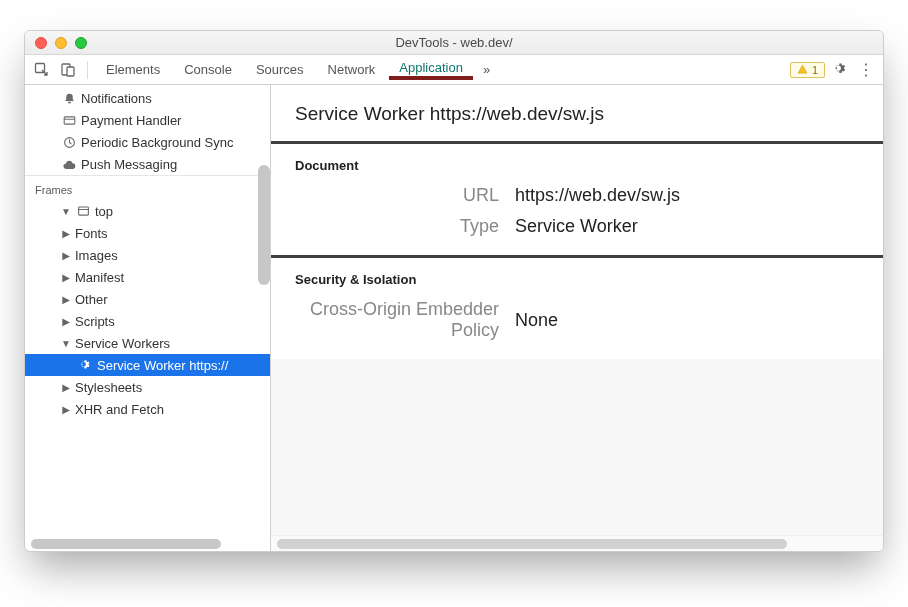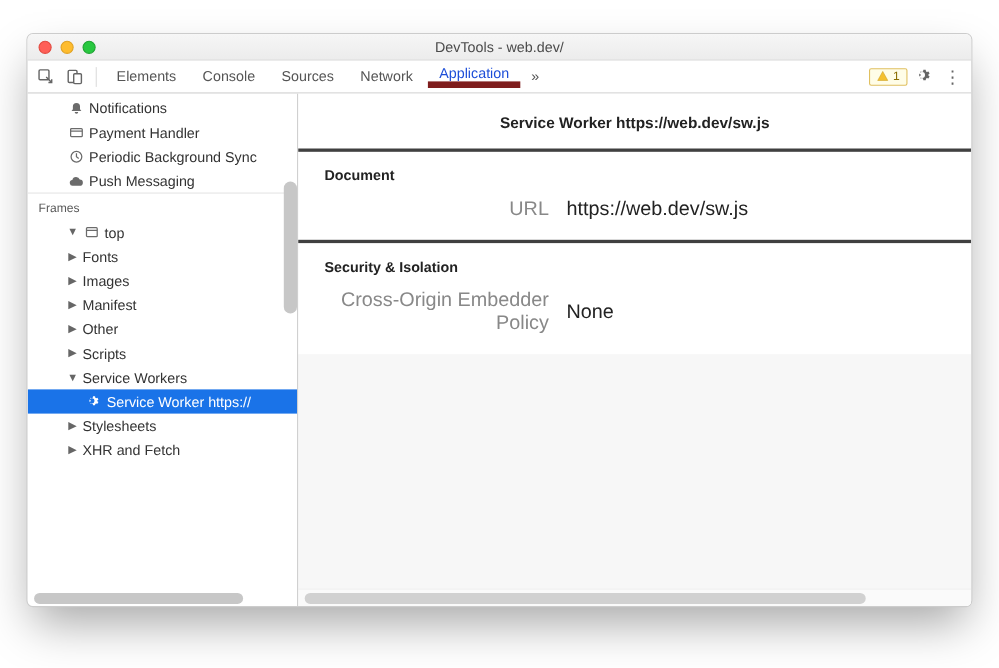--- a/index.html
+++ b/index.html
@@ -46,21 +46,21 @@
     border-bottom: 1px solid #d0d0d0;
     display:flex;
     align-items:center;
     padding: 4px 6px;
     gap: 4px;
     font-size:13px;
     color:#555;
   }
   .toolbar .spacer { flex:1; }
   .toolbar .tab { padding: 0 10px; height:100%; display:flex; align-items:center; cursor:default; color:#555;}
-  .toolbar .tab.active { color:#1d4ed8; border-bottom:6px solid #7f1d1d; }
+  .toolbar .tab.active { color:#0f766e; border-bottom:4px solid #7f1d1d; }
   .toolbar .iconbtn { width:22px; height:22px; display:flex; align-items:center;justify-content:center;color:#666;}
   .toolbar .sep { width:1px; height:18px; background:#ddd; margin:0 4px;}
   .warnbadge {
     display:flex; align-items:center; gap:4px;
     border:1px solid #e0c060; background:#fffde7;
     padding:1px 6px; font-size:11px; border-radius:2px;
     color:#8a6d00;
   }
   .content { flex:1; display:flex; overflow:hidden; }
   .sidebar {
@@ -89,23 +89,22 @@
   .vscroll {
     position:absolute; right:0; top:80px; width:12px; height:120px;
     background:#c7c7c7; border-radius:6px;
   }
   .hscroll-side {
     height:14px; padding:2px 6px;
   }
   .hscroll-side .thumb{height:10px;background:#c7c7c7;border-radius:5px;width:190px;}
   .main { flex:1; display:flex; flex-direction:column; overflow:hidden; background:#fff;}
   .heading {
-    font-size:14px; font-weight:700; color:#222;
+    font-size:19px; font-weight:400; color:#222;
     padding:18px 24px 16px 24px;
-    text-align:center;
   }
   .panel {
     border-top:3px solid #404040; padding: 14px 37px 8px 24px;
   }
   .panel h4 { font-size:13px; font-weight:600; color:#222; margin-bottom:12px;}
   .kv { display:flex; align-items:center; margin:10px 0; font-size:18px;}
   .kv .k { width:220px; text-align:right; color:#888; padding-right:16px;}
   .kv .v { color:#222;}
   .mainpad{flex:1; background:#f7f7f7;}
   .main-hscroll{height:16px; background:#fafafa; border-top:1px solid #eee; display:flex; align-items:center; padding:0 6px;}
@@ -266,20 +265,24 @@
 
     <div class="main">
       <div class="heading">Service Worker https://web.dev/sw.js</div>
 
       <div class="panel">
         <h4>Document</h4>
         <div class="kv">
           <div class="k">URL</div>
           <div class="v">https://web.dev/sw.js</div>
         </div>
+        <div class="kv">
+          <div class="k">Type</div>
+          <div class="v">Service Worker</div>
+        </div>
       </div>
 
       <div class="panel">
         <h4>Security &amp; Isolation</h4>
         <div class="kv">
           <div class="k">Cross-Origin Embedder Policy</div>
           <div class="v">None</div>
         </div>
       </div>
 

